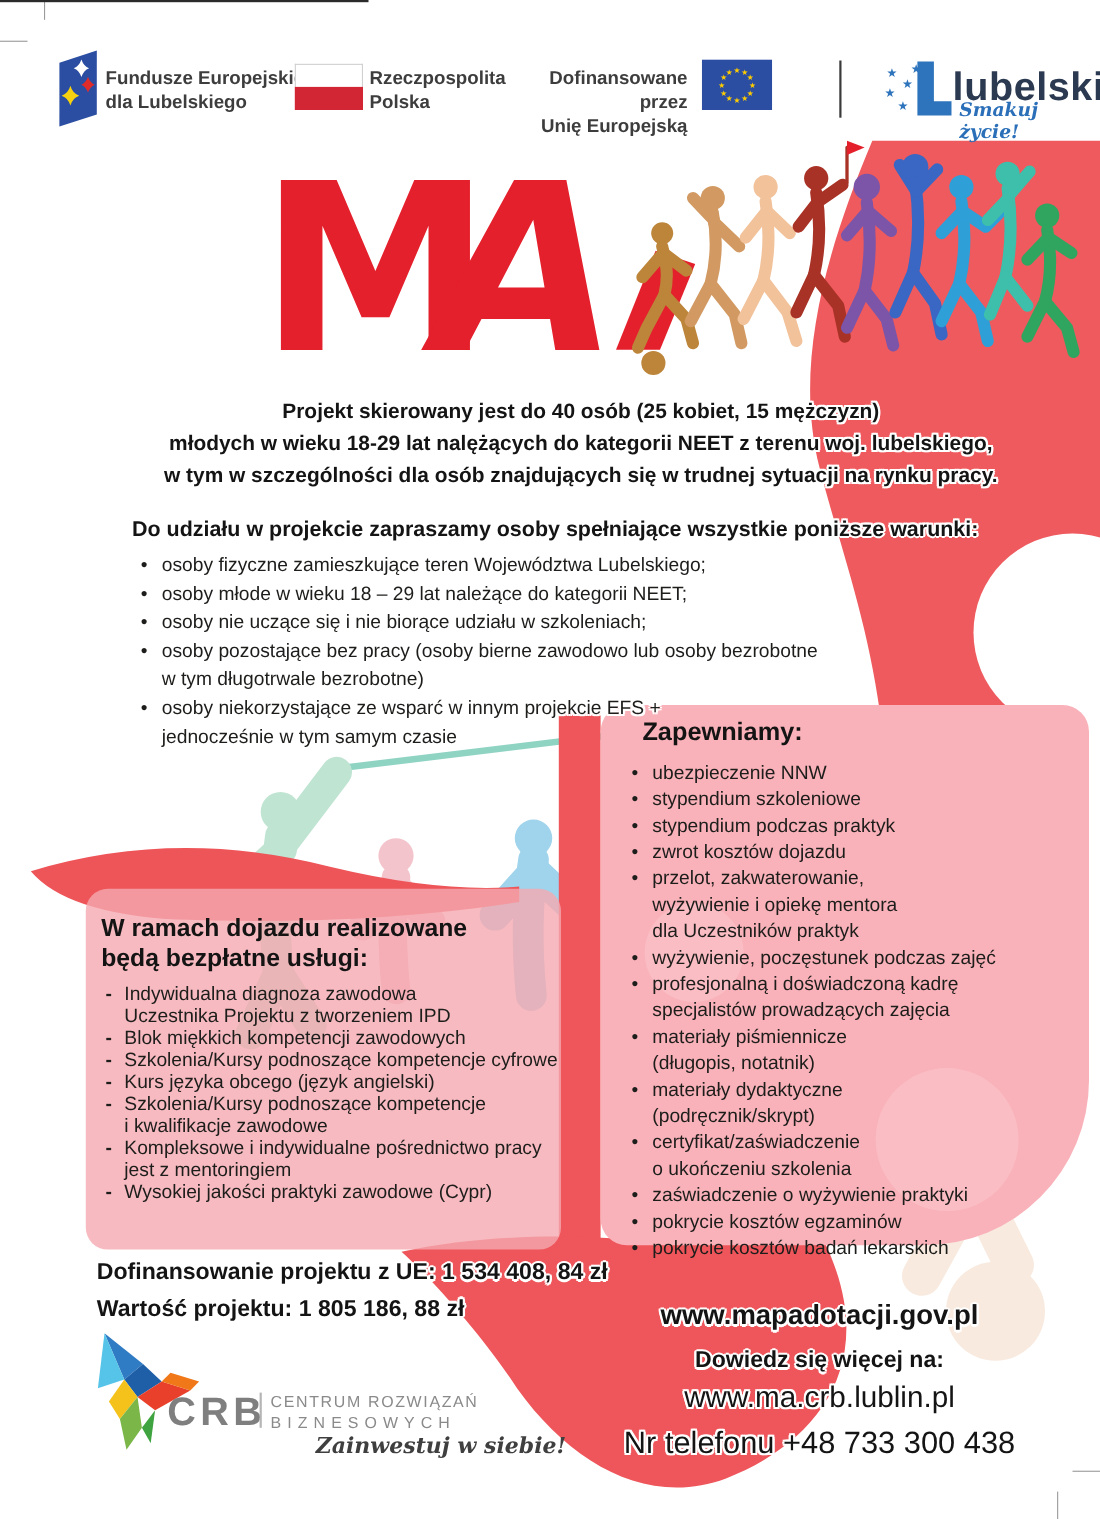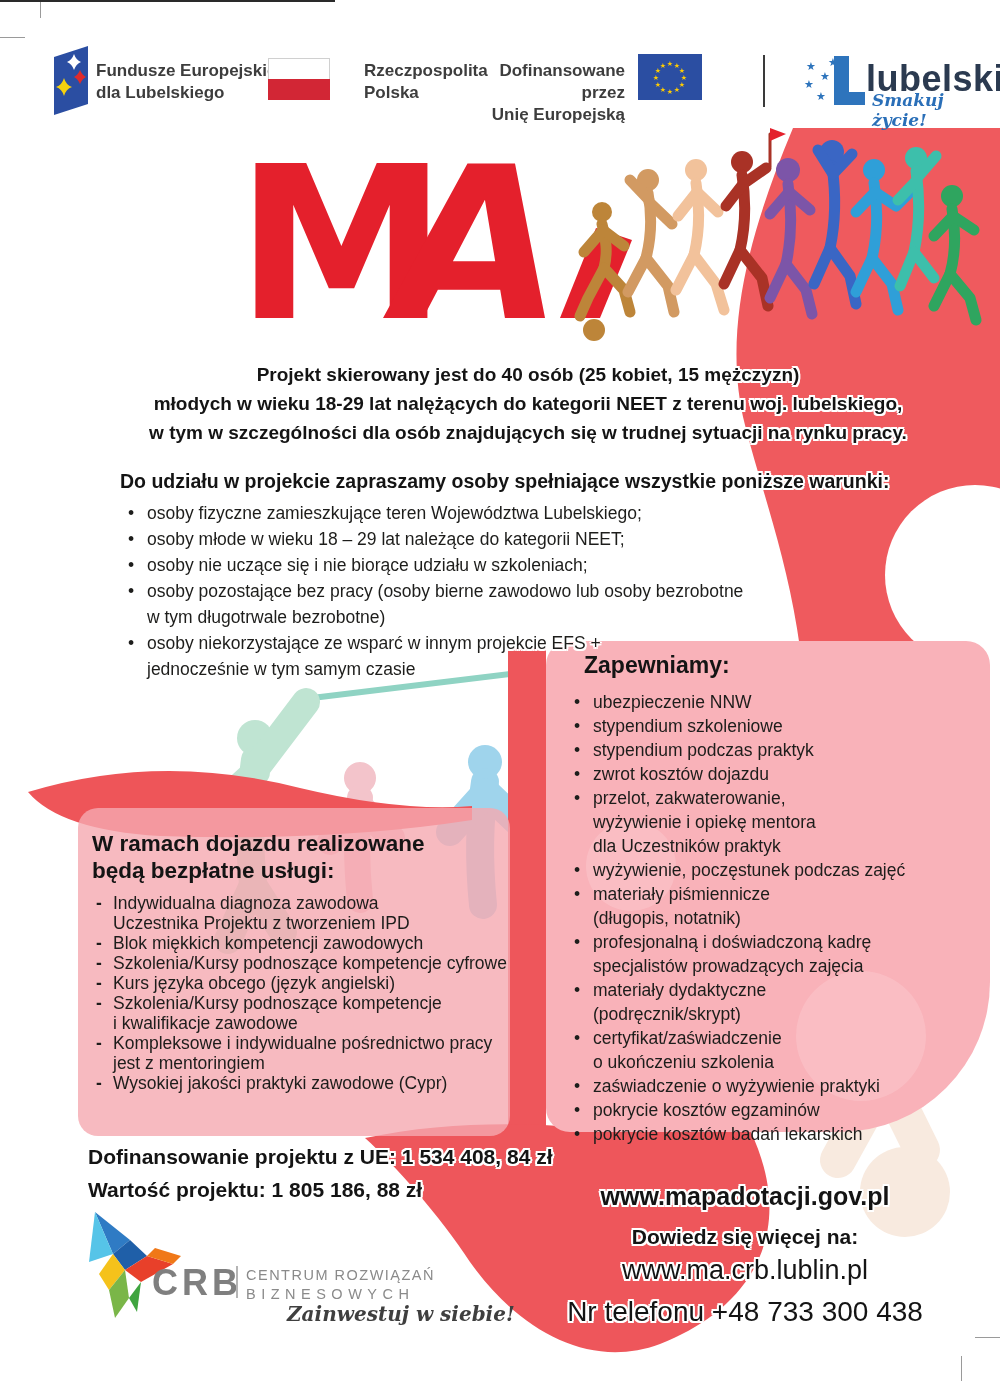--- a/index.html
+++ b/index.html
@@ -114,21 +114,21 @@
   </svg>
   <div class="abs hdr-txt" style="left:96px;top:60px;">
     <div>Fundusze Europejskie</div>
     <div>dla Lubelskiego</div>
   </div>
 
   <div class="abs" style="left:268px;top:58px;width:62px;height:42px;">
     <div style="height:21px;background:#fff;border:1px solid #d0d0d0;border-bottom:none;box-sizing:border-box;"></div>
     <div style="height:21px;background:#d22635;"></div>
   </div>
-  <div class="abs hdr-txt" style="left:364px;top:60px;">
+  <div class="abs hdr-txt" style="left:336px;top:60px;">
     <div>Rzeczpospolita</div>
     <div>Polska</div>
   </div>
 
   <div class="abs hdr-txt right" style="left:455px;top:60px;width:170px;">
     <div>Dofinansowane przez</div>
     <div>Unię Europejską</div>
   </div>
   <svg class="abs" style="left:638px;top:54px;" width="64" height="46" viewBox="0 0 64 46">
     <rect width="64" height="46" fill="#2b4ea2"></rect>
@@ -251,24 +251,24 @@
   <div class="abs big-head" style="left:584px;top:652px;font-size:23px;">Zapewniamy:</div>
   <ul class="abs blist ben" style="left:572px;top:690px;width:390px;">
       <li>ubezpieczenie NNW</li>
       <li>stypendium szkoleniowe</li>
       <li>stypendium podczas praktyk</li>
       <li>zwrot kosztów dojazdu</li>
       <li>przelot, zakwaterowanie,
 wyżywienie i opiekę mentora
 dla Uczestników praktyk</li>
       <li>wyżywienie, poczęstunek podczas zajęć</li>
+      <li>profesjonalną i doświadczoną kadrę
+specjalistów prowadzących zajęcia</li>
       <li>materiały piśmiennicze
 (długopis, notatnik)</li>
-      <li>profesjonalną i doświadczoną kadrę
-specjalistów prowadzących zajęcia</li>
       <li>materiały dydaktyczne
 (podręcznik/skrypt)</li>
       <li>certyfikat/zaświadczenie
 o ukończeniu szkolenia</li>
       <li>zaświadczenie o wyżywienie praktyki</li>
       <li>pokrycie kosztów egzaminów</li>
       <li>pokrycie kosztów badań lekarskich</li>
     </ul>
 
   <div class="abs big-head" style="left:92px;top:830px;width:420px;">

